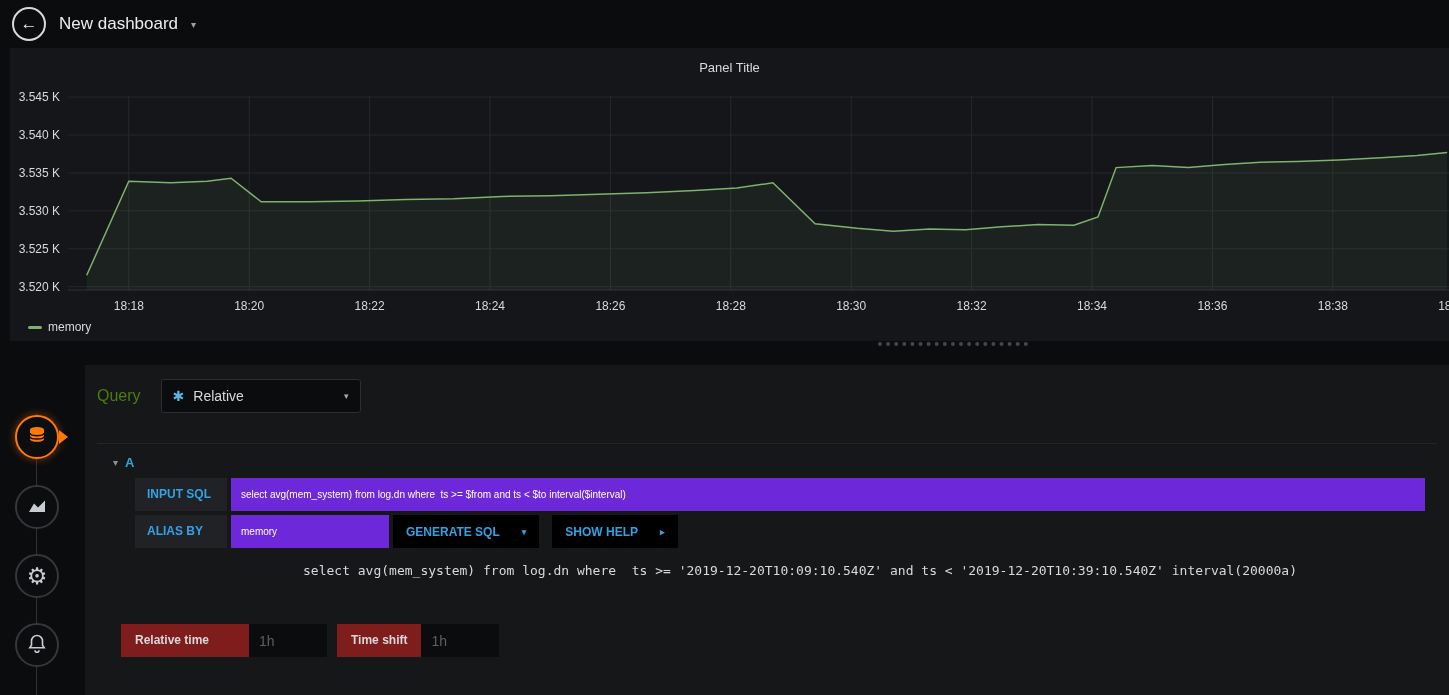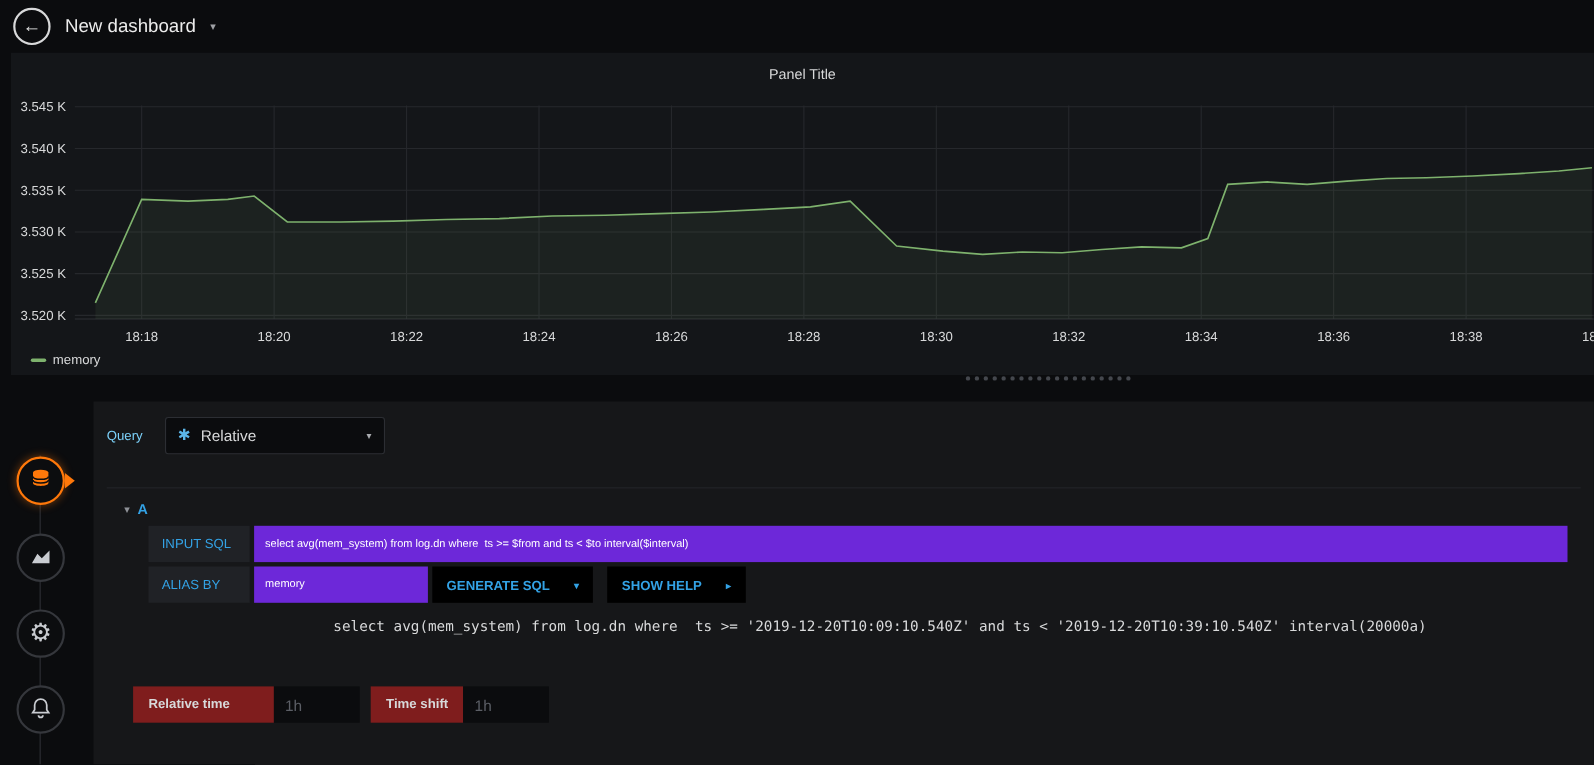--- a/index.html
+++ b/index.html
@@ -44,37 +44,37 @@
   .tab-queries { top:67px; } .tab-viz { top:137px; } .tab-general { top:206px; } .tab-alert { top:275px; }
   .tab-arrow {
     position:absolute; left:59px; top:82px; width:0; height:0;
     border-top:7px solid transparent; border-bottom:7px solid transparent; border-left:9px solid #ff780a;
   }
   .gear-glyph { font-family:"DejaVu Sans", sans-serif; font-size:23px; color:#c9ccd1; line-height:1; }
 
   
   .query-pane { position:absolute; left:85px; top:365px; width:1364px; height:330px; background:#161719; padding:14px 12px; }
   .q-header { display:flex; align-items:center; gap:20px; }
-  .q-title { font-size:12px; font-weight:500; color:#7dd3fc; }
+  .q-title { font-size:16px; font-weight:500; color:#4d7c0f; }
   .ds-select {
     width:200px; height:34px; background:#0b0c0e; border:1px solid #2c2e33; border-radius:3px;
     display:flex; align-items:center; padding:0 11px; gap:9px; cursor:pointer;
   }
   .ds-logo { color:#5bb6e8; font-size:14px; font-family:"DejaVu Sans", sans-serif; }
   .ds-name { font-size:14px; color:#d8d9da; }
   .ds-caret { margin-left:auto; font-size:9px; color:#aaacb0; }
 
   .ref-row { margin-top:30px; border-top:1px solid #232529; padding:11px 0 0 16px; display:flex; align-items:center; gap:7px; }
   .ref-caret { font-size:10px; color:#8e9197; cursor:pointer; }
   .ref-id { font-size:13px; font-weight:700; color:#33a2e5; cursor:pointer; }
 
   .q-form { margin:8px 12px 0 38px; }
   .f-row { display:flex; align-items:stretch; margin-bottom:4px; height:33px; }
   .f-label {
-    background:#202226; color:#33a2e5; font-size:12px; font-weight:400;
+    background:#202226; color:#33a2e5; font-size:12px; font-weight:700;
     padding:0 12px; line-height:33px; min-width:92px; margin-right:4px; white-space:nowrap;
   }
   .f-input {
     background:#6d28d9; border:0; outline:none; color:#ffffff; font-size:10px;
     padding:0 10px; height:33px; font-family:"Liberation Sans", sans-serif;
   }
   .sql-input { flex:1; }
   .alias-input { width:158px; margin-right:4px; }
   .text-btn {
     background:#000000; border:0; color:#33a2e5; font-size:12px; font-weight:700;

